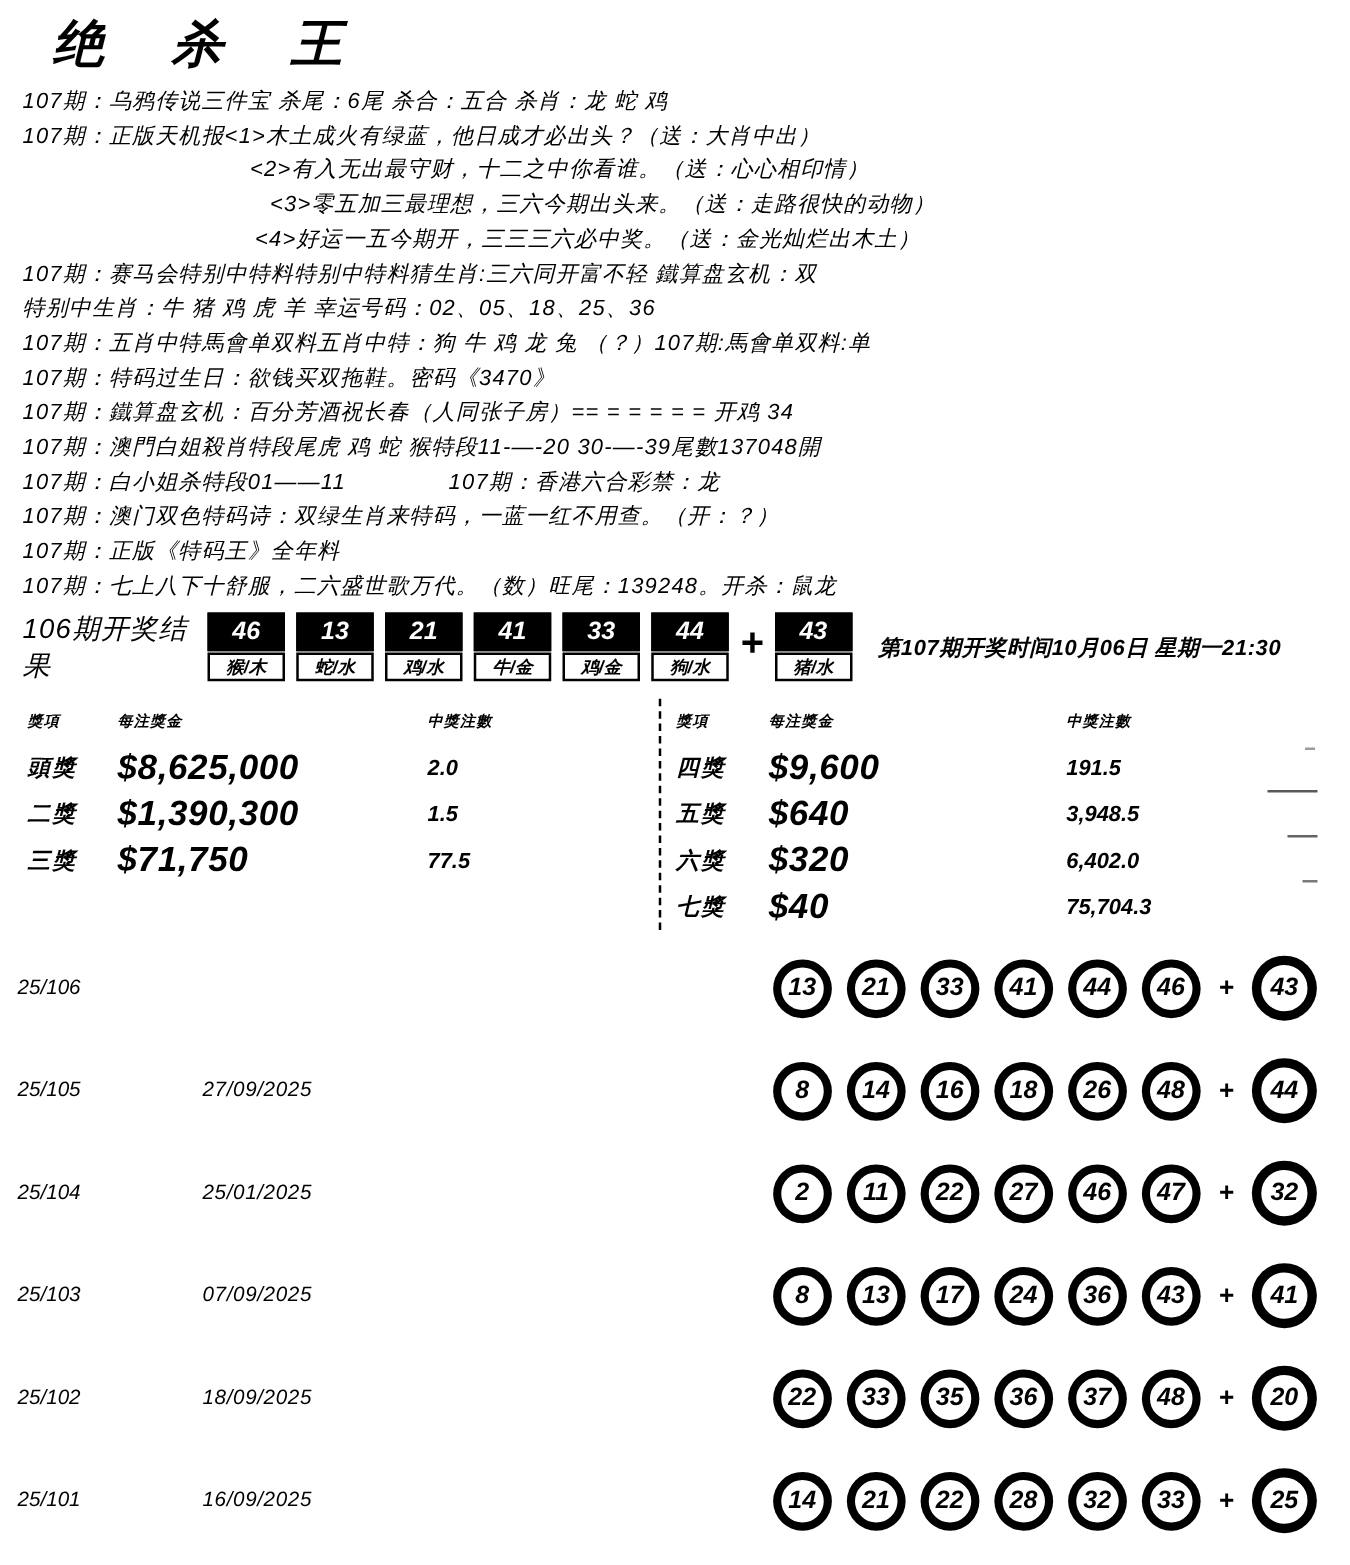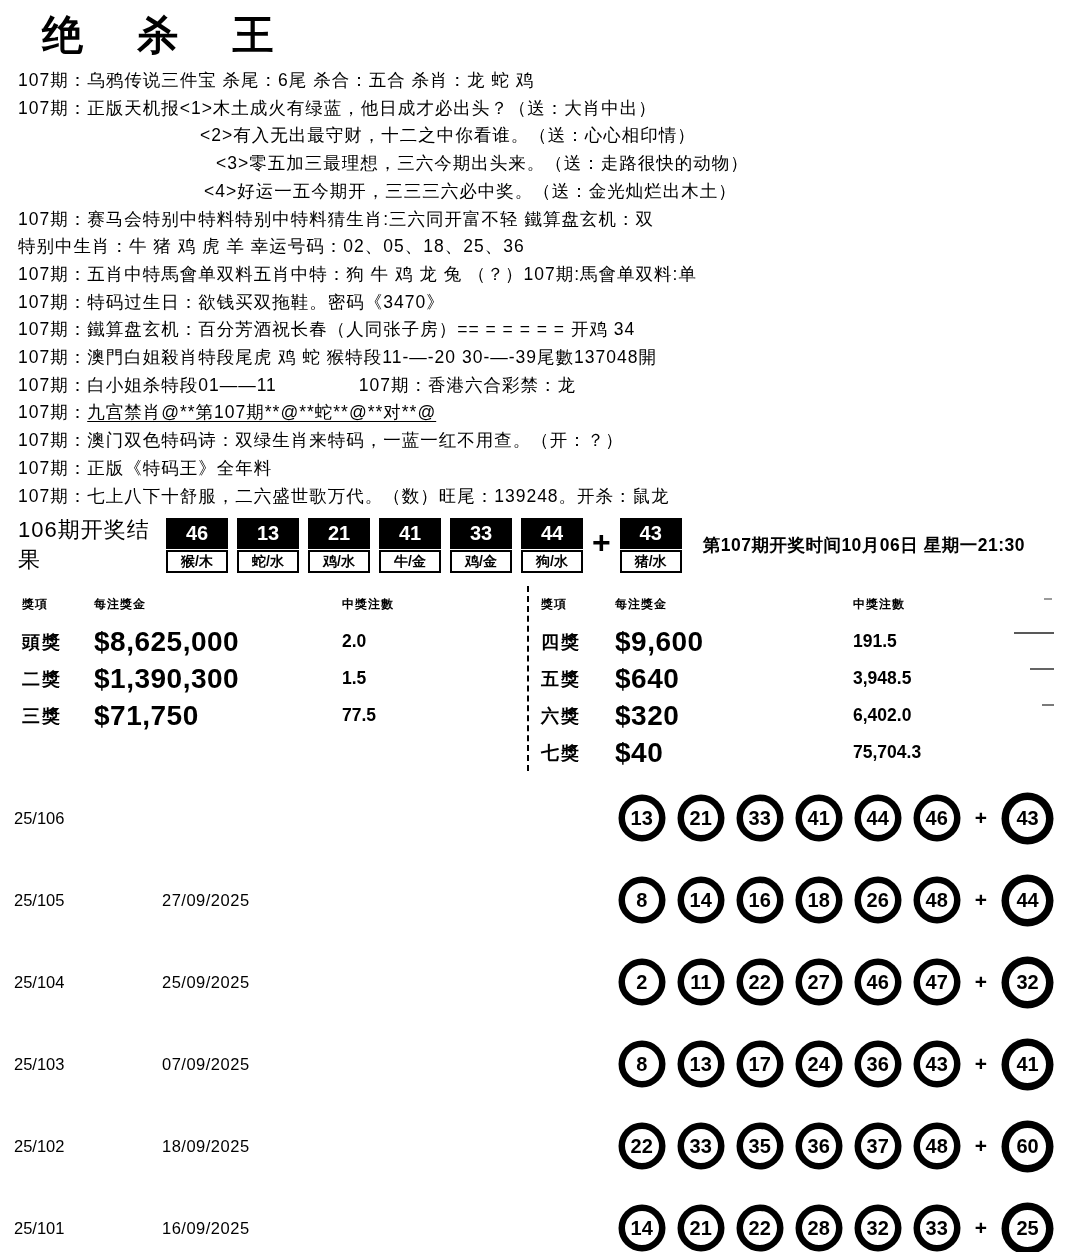--- a/index.html
+++ b/index.html
@@ -1,18 +1,18 @@
 <!DOCTYPE html>
 <html><head>
 <meta charset="utf-8">
 <style>
   html,body{margin:0;padding:0;background:#fff;}
   .page{
     position:relative;width:1080px;height:1252px;background:#fff;color:#000;
-    font-family:"Liberation Sans","DejaVu Sans",sans-serif;overflow:hidden;
+    font-family:"Liberation Sans","DejaVu Sans",sans-serif;overflow:hidden;font-style:italic;
   }
   
   .title{
     margin:8px 0 4px 42px;font-size:41px;font-weight:bold;letter-spacing:20px;
     font-family:"DejaVu Serif","Liberation Serif",serif;
   }
   
   .tips{margin-left:18px;}
   .tip{font-size:17.5px;line-height:27.7px;white-space:nowrap;letter-spacing:1px;}
   .ind-a{margin-left:182px;}
@@ -66,21 +66,20 @@
     <div class="tip ind-a"><span>&lt;2&gt;有入无出最守财，十二之中你看谁。（送：心心相印情）</span></div>
     <div class="tip ind-b"><span>&lt;3&gt;零五加三最理想，三六今期出头来。（送：走路很快的动物）</span></div>
     <div class="tip ind-c"><span>&lt;4&gt;好运一五今期开，三三三六必中奖。（送：金光灿烂出木土）</span></div>
     <div class="tip"><span>107期：赛马会特别中特料特别中特料猜生肖:三六同开富不轻 鐵算盘玄机：双</span></div>
     <div class="tip"><span>特别中生肖：牛 猪 鸡 虎 羊 幸运号码：02、05、18、25、36</span></div>
     <div class="tip"><span>107期：五肖中特馬會单双料五肖中特：狗 牛 鸡 龙 兔 （？）107期:馬會单双料:单</span></div>
     <div class="tip"><span>107期：特码过生日：欲钱买双拖鞋。密码《3470》</span></div>
     <div class="tip"><span>107期：鐵算盘玄机：百分芳酒祝长春（人同张子房）== = = = = = 开鸡 34</span></div>
     <div class="tip"><span>107期：澳門白姐殺肖特段尾虎 鸡 蛇 猴特段11-—-20 30-—-39尾數137048開</span></div>
     <div class="tip"><span>107期：白小姐杀特段01——11</span><span class="seg2">107期：香港六合彩禁：龙</span></div>
-    <div class="tip"><span>107期：</span><span class="ul">九宫禁肖@**第107期**@**蛇**@**对**@</span></div>
     <div class="tip"><span>107期：澳门双色特码诗：双绿生肖来特码，一蓝一红不用查。（开：？）</span></div>
     <div class="tip"><span>107期：正版《特码王》全年料</span></div>
     <div class="tip"><span>107期：七上八下十舒服，二六盛世歌万代。（数）旺尾：139248。开杀：鼠龙</span></div>
   </div>
 
   <div class="results">
     <span class="results-label">106期开奖结果</span>
     <div class="rbox">
       <div class="num">46</div>
       <div class="tag">猴/木</div>
@@ -173,21 +172,21 @@
         <div class="ball">18</div>
         <div class="ball">26</div>
         <div class="ball">48</div>
         <span class="plus-sm">+</span>
         <div class="ball special">44</div>
       </div>
     </div>
 
     <div class="hrow">
       <span class="period">25/104</span>
-      <span class="date">25/09/2025</span>
+      <span class="date">25/01/2025</span>
       <div class="balls">
         <div class="ball">2</div>
         <div class="ball">11</div>
         <div class="ball">22</div>
         <div class="ball">27</div>
         <div class="ball">46</div>
         <div class="ball">47</div>
         <span class="plus-sm">+</span>
         <div class="ball special">32</div>
       </div>
@@ -212,21 +211,21 @@
       <span class="period">25/102</span>
       <span class="date">18/09/2025</span>
       <div class="balls">
         <div class="ball">22</div>
         <div class="ball">33</div>
         <div class="ball">35</div>
         <div class="ball">36</div>
         <div class="ball">37</div>
         <div class="ball">48</div>
         <span class="plus-sm">+</span>
-        <div class="ball special">60</div>
+        <div class="ball special">20</div>
       </div>
     </div>
 
     <div class="hrow">
       <span class="period">25/101</span>
       <span class="date">16/09/2025</span>
       <div class="balls">
         <div class="ball">14</div>
         <div class="ball">21</div>
         <div class="ball">22</div>

